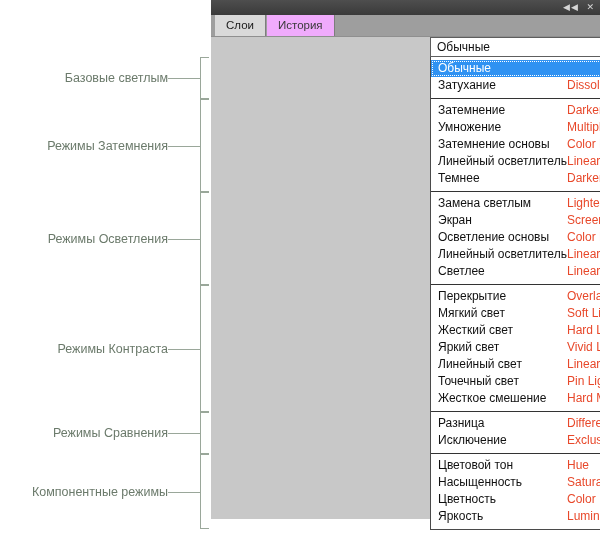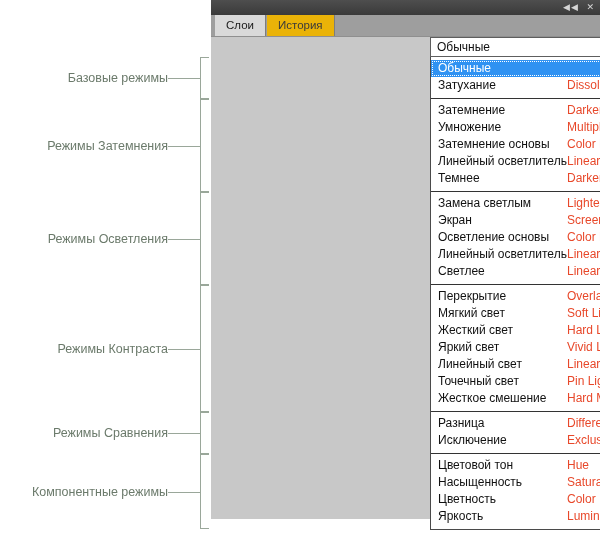--- a/index.html
+++ b/index.html
@@ -87,21 +87,21 @@
     font-size: 11.5px;
     color: #2a2a2a;
     box-sizing: border-box;
     border-right: 1px solid #7d7d7d;
   }
   .tab.active {
     background: #d9d9d9;
     color: #1a1a1a;
   }
   .tab.inactive {
-    background: #eab308;
+    background: #f0abfc;
     color: #3a3a3a;
   }
   #panel-menu-icon {
     position: absolute;
     right: 4px; top: 4px;
     color: #3a3a3a;
     font-size: 11px;
     line-height: 11px;
   }
 
@@ -270,21 +270,21 @@
     outline-offset: -2px;
   }
   .dd-item.highlight .en { color: #ffffff; }
 </style>
 </head>
 <body>
 
 <div id="annotations">
     <div class="bracket" style="top: 57px; height: 42px; left: 200px;"></div>
     <div class="anno-line" style="top: 78px; left: 168px; width: 33px;"></div>
-    <div class="anno" style="top: 72px;">Базовые режимы</div>
+    <div class="anno" style="top: 72px;">Базовые светлым</div>
     <div class="bracket" style="top: 99px; height: 93px; left: 200px;"></div>
     <div class="anno-line" style="top: 146px; left: 168px; width: 33px;"></div>
     <div class="anno" style="top: 140px;">Режимы Затемнения</div>
     <div class="bracket" style="top: 192px; height: 93px; left: 200px;"></div>
     <div class="anno-line" style="top: 239px; left: 168px; width: 33px;"></div>
     <div class="anno" style="top: 233px;">Режимы Осветления</div>
     <div class="bracket" style="top: 285px; height: 127px; left: 200px;"></div>
     <div class="anno-line" style="top: 349px; left: 168px; width: 33px;"></div>
     <div class="anno" style="top: 343px;">Режимы Контраста</div>
     <div class="bracket" style="top: 412px; height: 42px; left: 200px;"></div>

